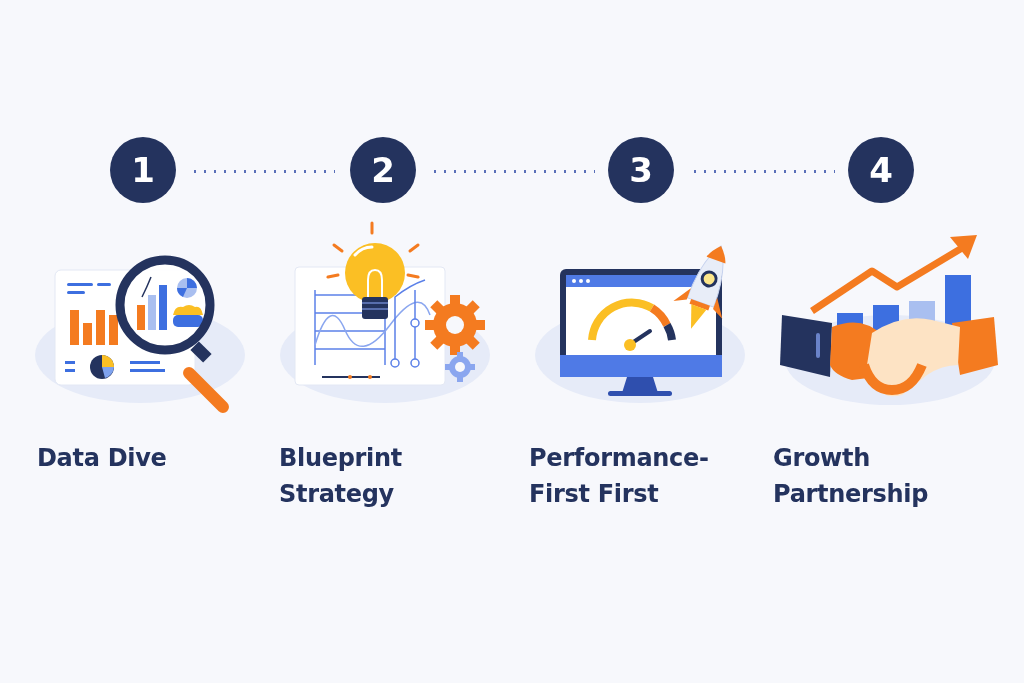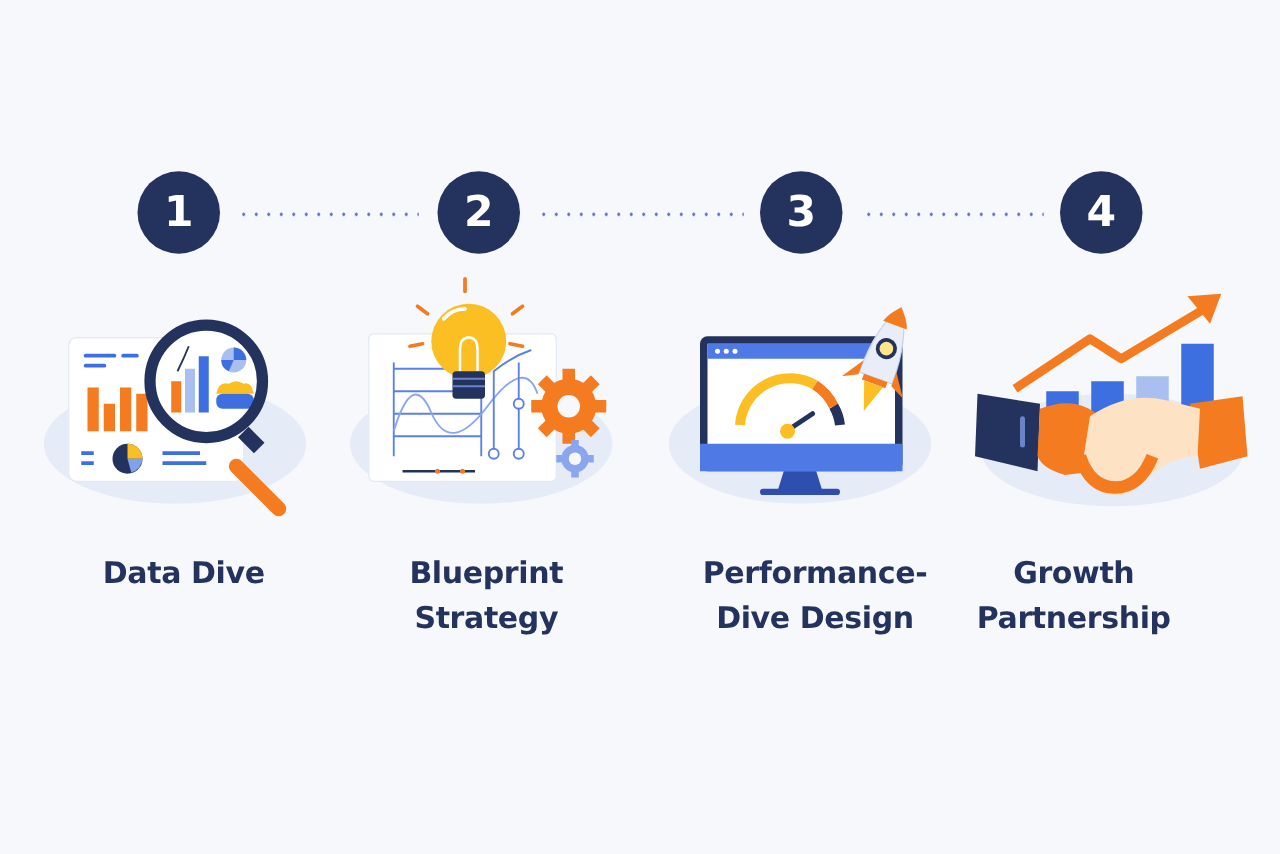--- a/index.html
+++ b/index.html
@@ -1,20 +1,20 @@
 <!DOCTYPE html>
 <html><head>
 <meta charset="utf-8">
 <style>
   html, body { margin:0; padding:0; }
   body { width:1024px; height:683px; background:#f7f8fc; position:relative; overflow:hidden; font-family:"Liberation Sans", sans-serif; }
   .badge { position:absolute; width:66px; height:66px; border-radius:50%; background:#24335e; color:#fff; display:flex; align-items:center; justify-content:center; font-weight:700; font-size:34px; font-family:"DejaVu Sans", sans-serif; top:137px; }
   .dots { position:absolute; top:170px; height:3px; background-image: radial-gradient(circle, #5a6fb8 1.2px, transparent 1.4px); background-size:10px 3px; background-repeat:repeat-x; }
   .illus { position:absolute; top:215px; width:240px; height:200px; }
-  .label { position:absolute; top:440px; width:220px; text-align:center; color:#24335e; font-weight:700; font-size:24px; line-height:36px; font-family:"DejaVu Sans", sans-serif; letter-spacing:-0.3px; }
+  .label { position:absolute; top:440px; width:220px; color:#24335e; font-weight:700; font-size:24px; line-height:36px; font-family:"DejaVu Sans", sans-serif; letter-spacing:-0.3px; }
 </style>
 </head>
 <body>
 
 <div>
 
   <div class="badge" style="left:110px">
       <span>1</span>
     </div>
   <div class="badge" style="left:350px">
@@ -163,21 +163,21 @@
     <path d="M60 112 Q90 100 110 120 L150 150 Q140 165 120 160 L80 165 Q62 160 58 150 Z" fill="#f47b20"></path>
     <path d="M100 118 Q130 98 160 105 L188 112 L186 150 Q170 150 155 160 L130 180 Q110 185 105 170 L95 150 Z" fill="#fde3c4"></path>
     <path d="M92 150 Q100 175 120 175 Q140 175 150 150" stroke="#f47b20" stroke-width="10" fill="none"></path>
   </svg>
 
   <div class="label" style="left:37px"><span>Data Dive</span></div>
   <div class="label" style="left:279px">
     <div>Blueprint</div>
     <div>Strategy</div>
   </div>
-  <div class="label" style="left:542px">
+  <div class="label" style="left:529px">
     <div>Performance-</div>
-    <div>Dive Design</div>
+    <div>First First</div>
   </div>
-  <div class="label" style="left:749px">
+  <div class="label" style="left:773px">
     <div>Growth</div>
     <div>Partnership</div>
   </div>
 </div>
 
 </body></html>

